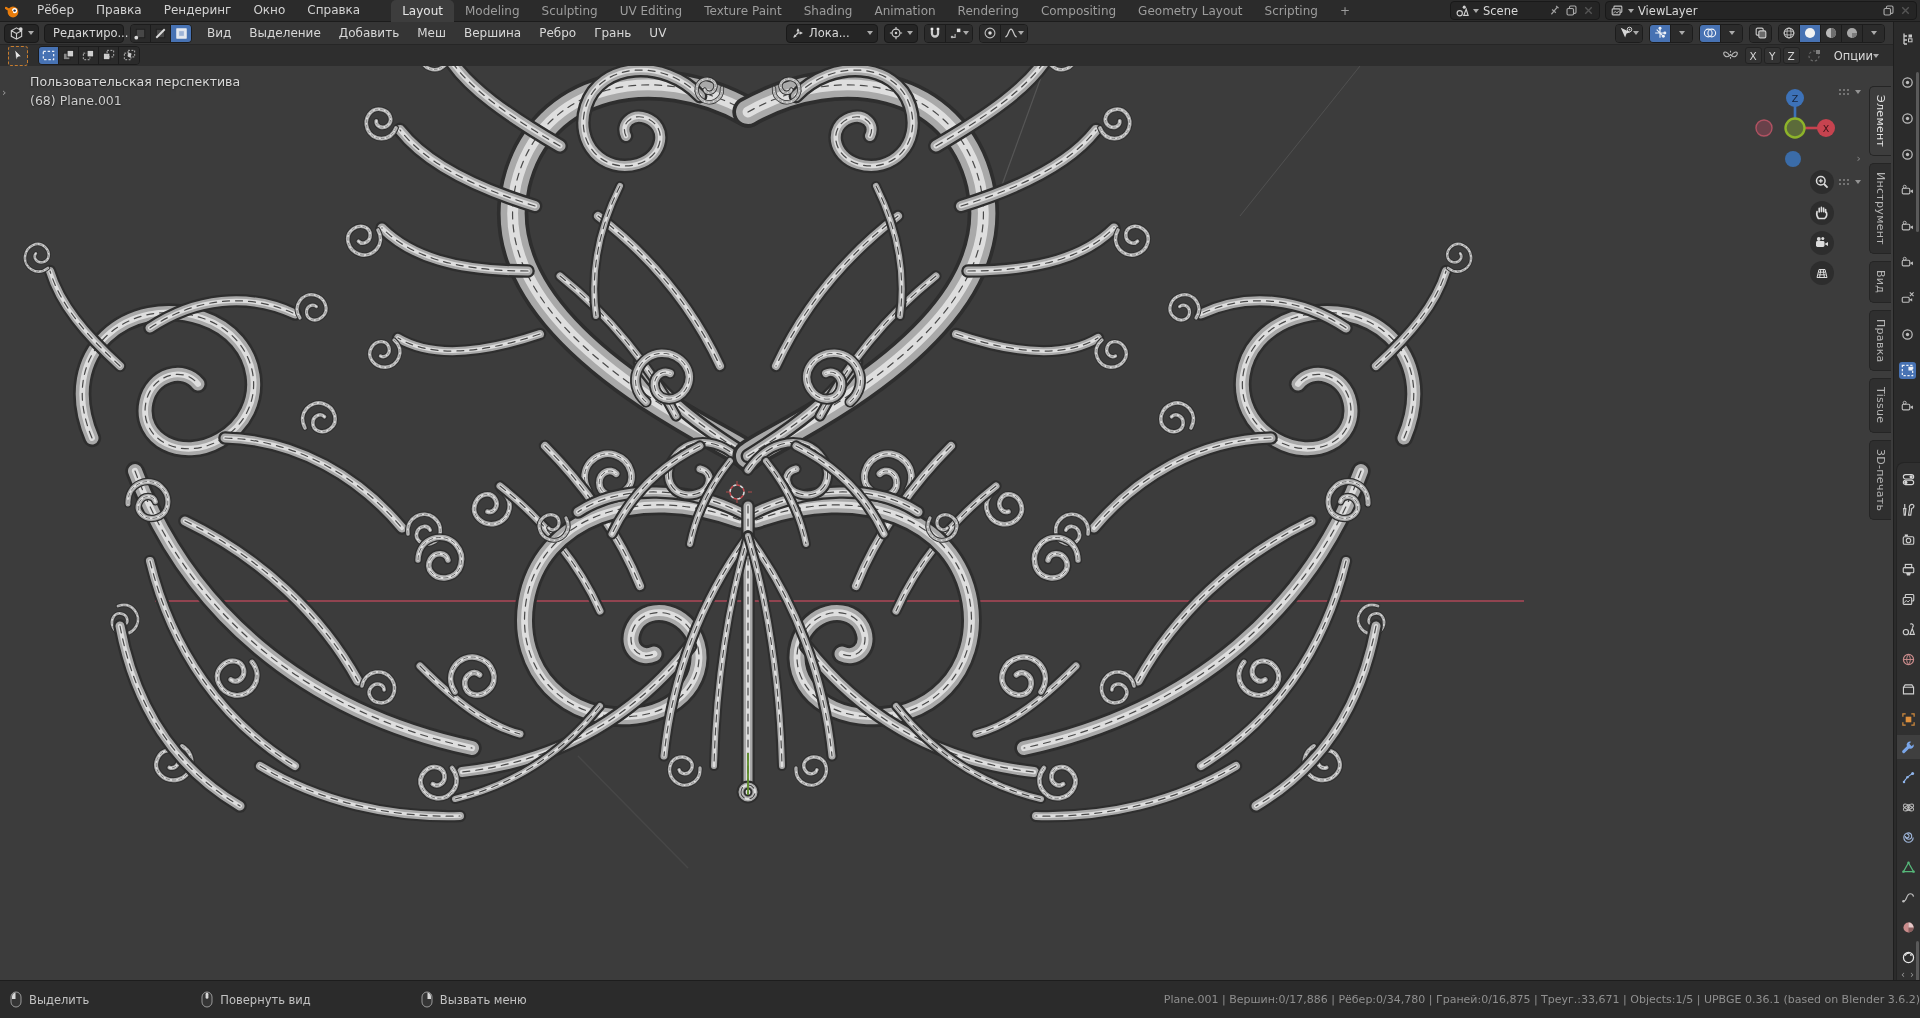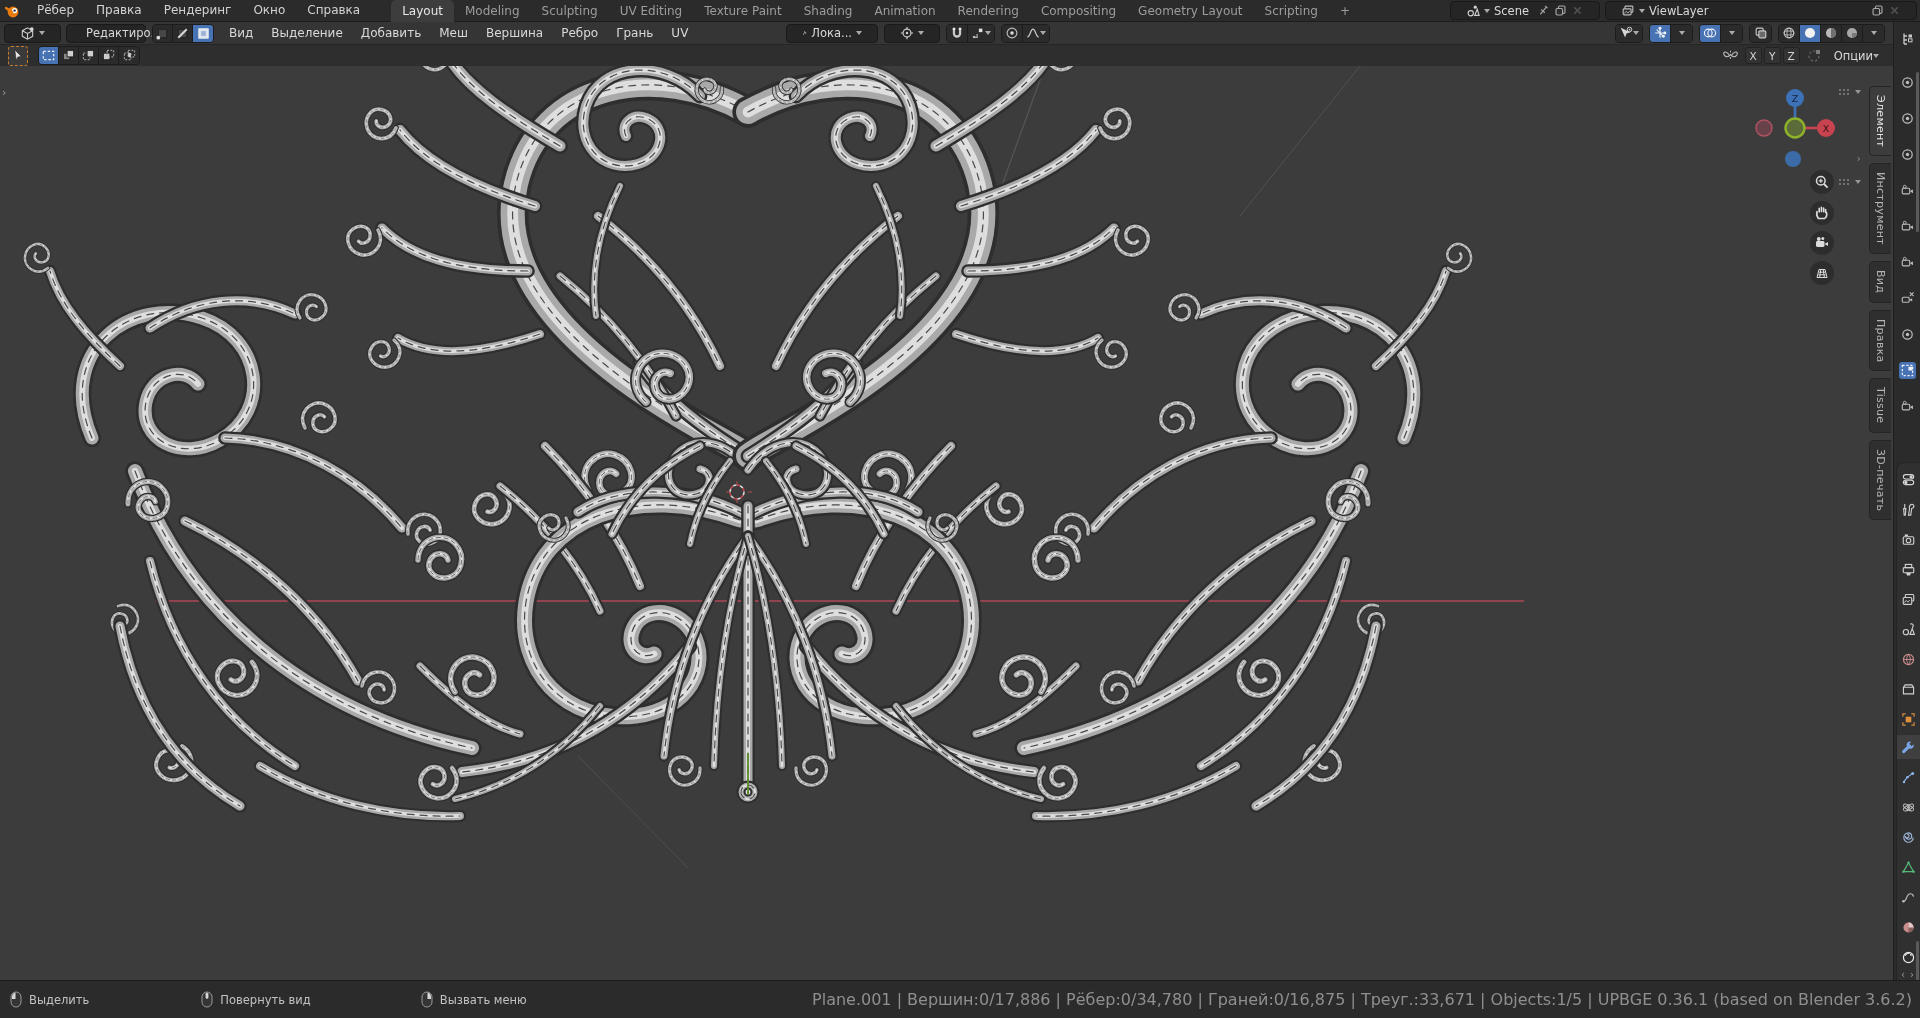--- a/index.html
+++ b/index.html
@@ -7,21 +7,21 @@
     font-family:"DejaVu Sans","Liberation Sans",sans-serif;-webkit-font-smoothing:antialiased}
   
   #topbar{position:absolute;top:0;left:0;right:0;height:22px;background:#2b2b2b;
     display:flex;align-items:center;border-bottom:1px solid #1c1c1c;z-index:30}
   .menu{padding:0 11px;font-size:12px;color:#d2d2d2;line-height:21px;cursor:default}
   .wtabs{display:flex;margin-left:20px;height:22px}
   .wtab{padding:0 11px;font-size:12px;color:#9d9d9d;line-height:22px;border-radius:5px 5px 0 0}
   .wtab.active{background:#3d3d3d;color:#e5e5e5}
   .topright{margin-left:auto;display:flex;gap:5px;padding-right:3px;align-items:center}
   .w{display:flex;align-items:center;background:#252525;border:1px solid #191919;border-radius:4px;
-     height:19px;padding:0 15px;color:#d9d9d9;font-size:11.5px;gap:4px}
+     height:19px;padding:0 4px;color:#d9d9d9;font-size:11.5px;gap:4px}
   .w .grow{flex:1 1 auto}
   .chev{width:0;height:0;border-left:3.5px solid transparent;border-right:3.5px solid transparent;
      border-top:4px solid #ababab;display:inline-block}
   .dim{opacity:.55}
   
   #vph{position:absolute;top:22px;left:0;right:27px;height:22px;background:#353535;
     display:flex;align-items:center;padding:0 4px;z-index:25}
   #vph .menu{padding:0 9px;font-size:12px;color:#d8d8d8}
   .segs{display:flex;border:1px solid #1c1c1c;border-radius:4px;overflow:hidden;height:19px}
   .sg{width:20px;height:100%;background:#2b2b2b;display:flex;align-items:center;justify-content:center;
@@ -64,21 +64,21 @@
   .rs-ic{position:absolute;left:5px;width:17px;height:17px;display:flex;align-items:center;justify-content:center}
   #props{position:absolute;top:440px;left:2px;right:0;bottom:0;background:#303030;
     border:1px solid #242424;border-right:none;border-radius:8px 0 0 0}
   .ptab-active{position:absolute;left:0;right:0;height:24px;background:#3f3f3f}
   .rs-scroll{position:absolute;right:1px;width:3px;background:#5a5a5a;border-radius:2px}
   .rs-chev{position:absolute;color:#9a9a9a;font-size:10px}
   
   #statusbar{position:absolute;left:0;right:0;bottom:0;height:38px;background:#2b2b2b;border-top:1px solid #1d1d1d;
     display:flex;align-items:center;z-index:30}
   .hint{display:flex;align-items:center;gap:7px;color:#c2c2c2;font-size:11.5px}
-  #stats{margin-left:auto;color:#8f8f8f;font-size:16px;padding-right:8px;white-space:nowrap}
+  #stats{margin-left:auto;color:#8f8f8f;font-size:11px;white-space:nowrap}
   
   #orn-half path,#orn-half-m path,#orn-center-out path{fill:none;stroke-linecap:round;stroke-linejoin:round}
   svg{display:block}
   .icn{display:block}
 </style>
 </head>
 <body>
 
 <svg width="0" height="0" style="position:absolute">
 <defs>
@@ -1140,20 +1140,24 @@
 
     <line x1="748" y1="687" x2="748" y2="729" stroke="#5c8c28" stroke-width="1.8"></line>
 
     <g>
       <circle cx="737" cy="426" r="7" fill="none" stroke="#d8d8d8" stroke-width="1.6" stroke-dasharray="3.6 3.6"></circle>
       <circle cx="737" cy="426" r="7" fill="none" stroke="#c6494f" stroke-width="1.6" stroke-dasharray="3.6 3.6" stroke-dashoffset="3.6"></circle>
       <path d="M737,415 v4 M737,433 v4 M726,426 h4 M748,426 h4" stroke="#b04a4a" stroke-width="1"></path>
     </g>
   </svg>
 
+  <div id="ovl-text">
+    <div>Пользовательская перспектива</div>
+    <div class="l2">(68) Plane.001</div>
+  </div>
   <div id="lchev">›</div>
 
   <svg id="nav">
     <g>
       <line x1="55" y1="54" x2="55" y2="26" stroke="#3d72b8" stroke-width="2.6"></line>
       <line x1="55" y1="54" x2="84" y2="54" stroke="#c6434f" stroke-width="2.6"></line>
       <circle cx="55" cy="24" r="9" fill="#3d72b8"></circle>
       <text x="55" y="27.5" font-size="9.5" fill="#16243c" text-anchor="middle" font-family="DejaVu Sans, sans-serif">Z</text>
       <circle cx="86" cy="54" r="9" fill="#c6434f"></circle>
       <text x="86" y="57.5" font-size="9.5" fill="#3c1216" text-anchor="middle" font-family="DejaVu Sans, sans-serif">X</text>

